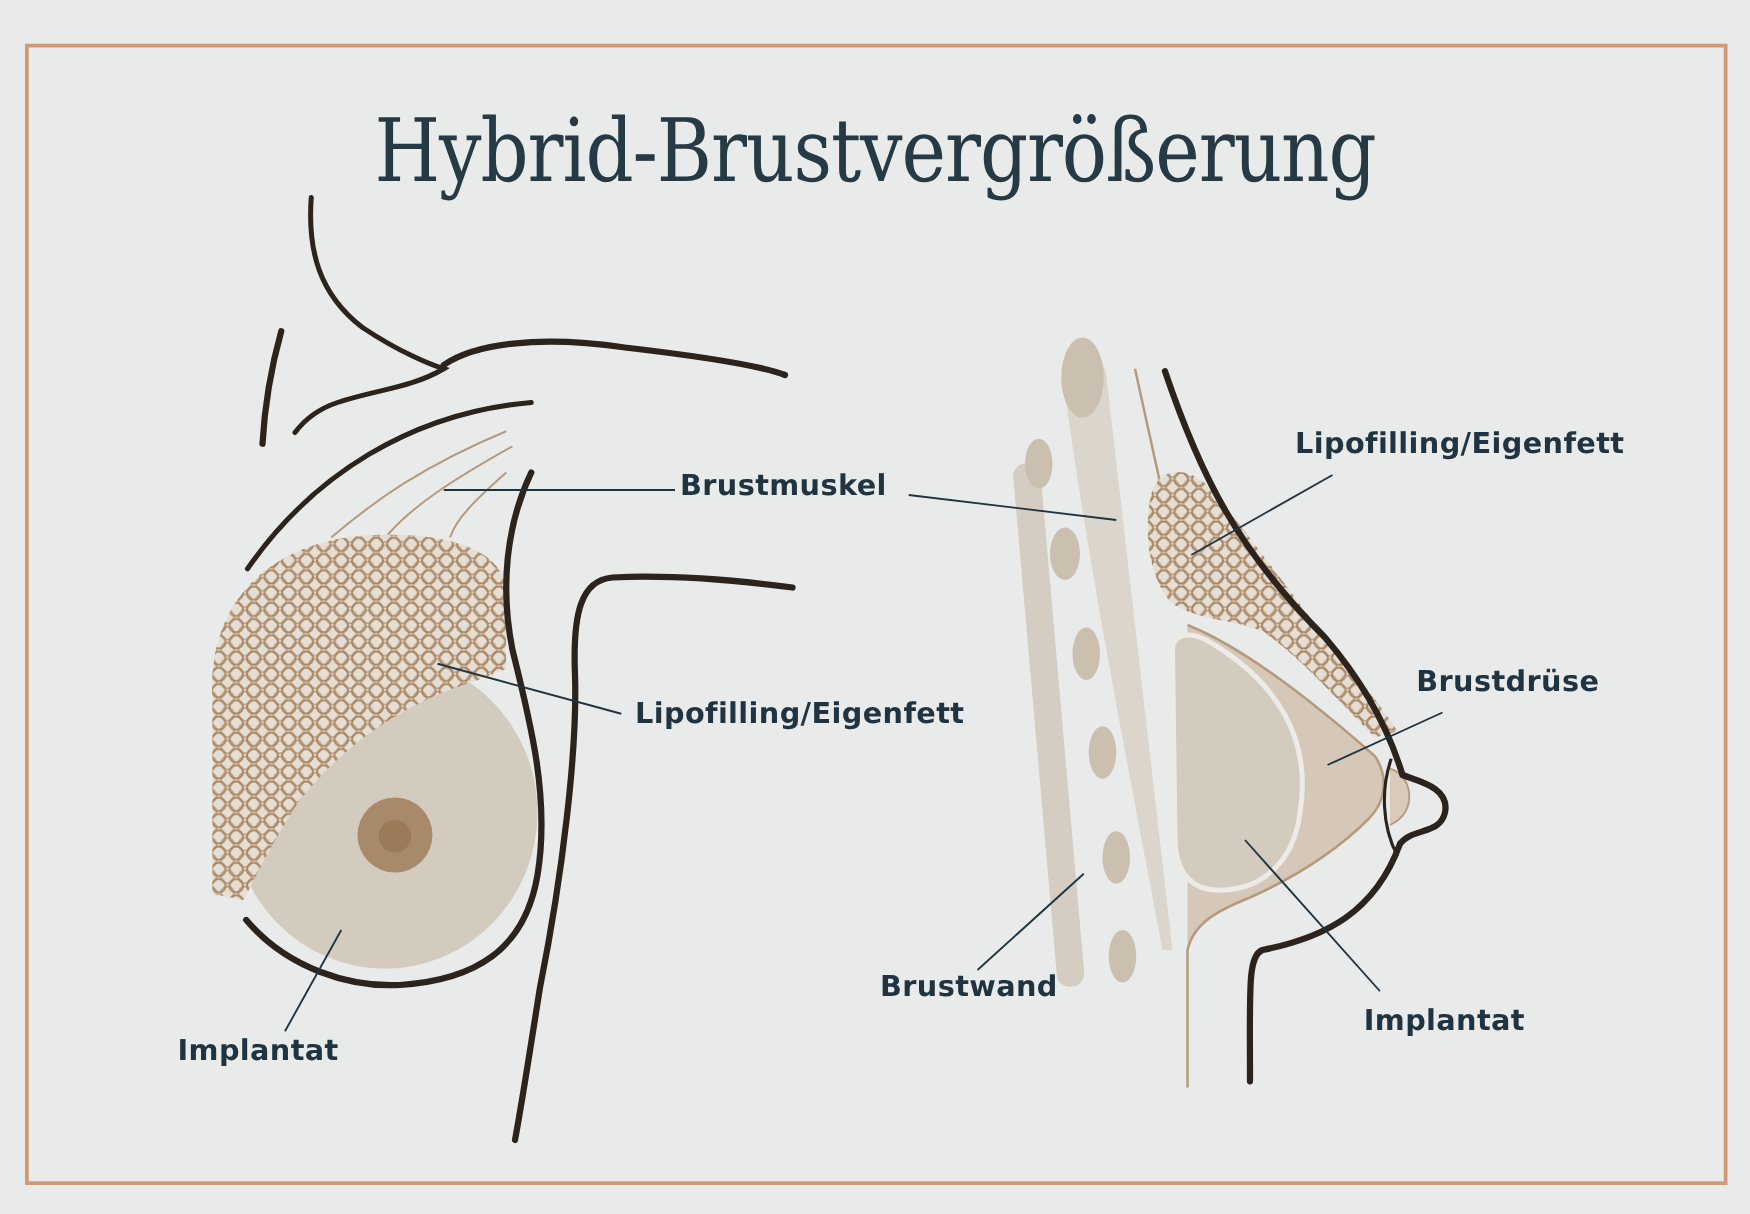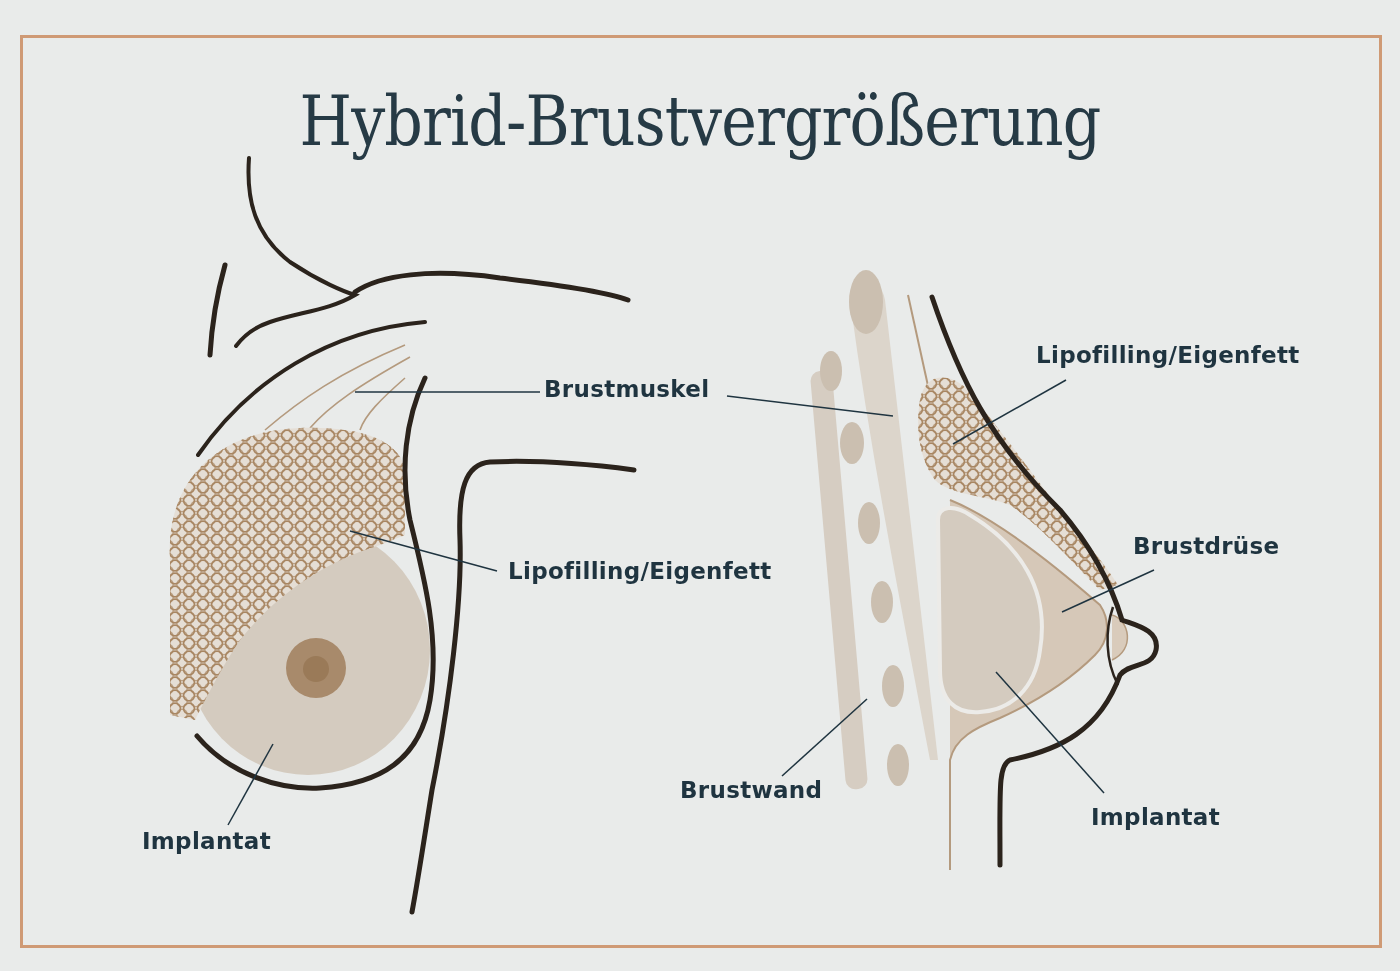--- a/index.html
+++ b/index.html
@@ -118,14 +118,14 @@
     <line x1="996" y1="672" x2="1104" y2="793" stroke="#1f3440" stroke-width="1.5"></line>
   </g>
 </svg>
 
 <div class="label" style="left:544px; top:376px;">Brustmuskel</div>
 <div class="label" style="left:508px; top:558px;">Lipofilling/Eigenfett</div>
 <div class="label" style="left:142px; top:828px;">Implantat</div>
 
 <div class="label" style="left:1036px; top:342px;">Lipofilling/Eigenfett</div>
 <div class="label" style="left:1133px; top:533px;">Brustdrüse</div>
-<div class="label" style="left:680px; top:777px;">Brustwand</div>
+<div class="label" style="left:704px; top:777px;">Brustwand</div>
 <div class="label" style="left:1091px; top:804px;">Implantat</div>
 
 </body></html>

